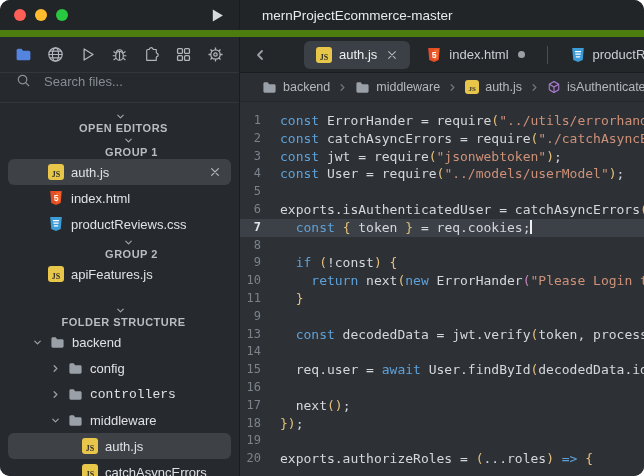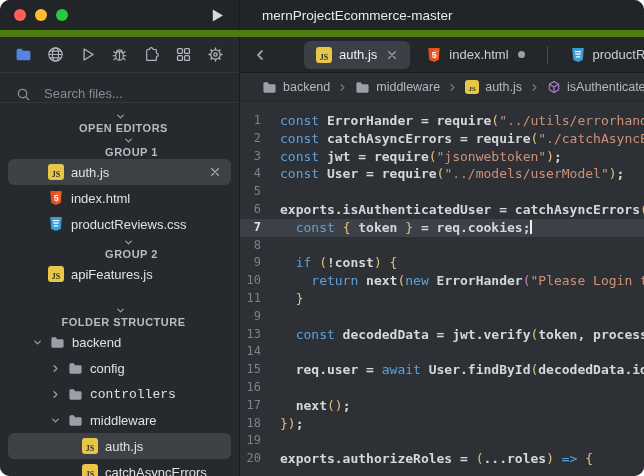--- a/index.html
+++ b/index.html
@@ -15,21 +15,21 @@
   .run-btn{width:17px;height:17px;color:#d7dadd;background:none;border:none;padding:0;display:inline-flex;}
   .titlebar-right{flex:1;display:flex;align-items:center;padding-left:22px;color:#e7e9eb;font-size:13.5px;min-width:0;}
   
   .split{flex:1;display:flex;min-height:0;}
   .sidebar{width:240px;flex:0 0 240px;background:#26292d;border-right:1px solid #1a1d20;
            display:flex;flex-direction:column;box-sizing:border-box;min-height:0;}
   .activity-row{height:36px;flex:0 0 36px;display:flex;align-items:center;justify-content:space-between;
                 padding:0 15px;border-bottom:1px solid #33373c;box-sizing:border-box;}
   .act-btn{background:none;border:none;padding:0;width:17px;height:17px;color:#b2b7bd;display:inline-flex;cursor:pointer;}
   .act-btn.active{color:var(--accent-blue);}
-  .search-row{height:30px;flex:0 0 30px;display:flex;align-items:flex-end;gap:11px;padding:0 16px;
+  .search-row{height:30px;flex:0 0 30px;display:flex;align-items:flex-start;gap:11px;padding:0 16px;
               border-bottom:1px solid #33373c;box-sizing:border-box;color:#878d95;}
   .search-row input{background:transparent;border:none;outline:none;color:#c8ccd1;font-size:13px;width:150px;
                     font-family:"Liberation Sans",sans-serif;}
   .search-row input::placeholder{color:#868c94;}
   .tree{flex:1;overflow:hidden;padding-top:8px;font-size:13px;color:#dfe1e4;}
   .tree-row{height:26px;display:flex;align-items:center;margin:0 8px;border-radius:6px;
             box-sizing:border-box;white-space:nowrap;cursor:pointer;}
   .tree-row.hdr{height:24px;flex-direction:column;}
   .hdr-label{font-size:11px;font-weight:bold;letter-spacing:.5px;color:#b9bdc3;}
   .tree-row.selected{background:#3e4247;}
@@ -53,21 +53,21 @@
                padding:0 0 0 22px;font-size:12.5px;color:#b5b9bf;overflow:hidden;white-space:nowrap;box-sizing:border-box;}
   .crumb{display:inline-flex;align-items:center;gap:6px;cursor:pointer;flex:0 0 auto;}
   .crumb-sep{width:11px;height:11px;color:#70767d;display:inline-flex;margin:0 7px;flex:0 0 11px;}
   
   .code{flex:1;overflow:hidden;padding-top:10px;font-family:"DejaVu Sans Mono",monospace;font-size:13px;}
   .code-line{display:flex;height:17.8px;line-height:17.8px;white-space:pre;padding-left:6px;}
   .code-line.current{background:#3c4147;}
   .gutter{flex:0 0 15px;text-align:right;color:#7b828a;font-size:12px;}
   .current .gutter{color:#e0e3e6;font-weight:bold;}
   .line-text{margin-left:19px;}
-  .tk-kw{color:var(--kw);} .tk-st{color:var(--st);} .tk-df{color:var(--df);font-weight:bold;}
+  .tk-kw{color:var(--kw);} .tk-st{color:var(--st);} .tk-df{color:var(--df);}
   .tk-b1{color:var(--b1);} .tk-b2{color:var(--b2);}
   .cursor{display:inline-block;width:2px;height:14px;background:#eceef0;vertical-align:-2px;}
   
   .icon{display:inline-flex;flex:0 0 auto;}
   .icon svg{width:100%;height:100%;display:block;}
   .i16{width:16px;height:16px;} .i15{width:15px;height:15px;} .i14{width:14px;height:14px;}
   .jsbadge{width:16px;height:16px;border-radius:3px;background:var(--js-yellow);color:#33312a;
            font-size:8px;font-weight:bold;display:inline-flex;align-items:flex-end;justify-content:center;
            font-family:Liberation Serif, serif;padding-bottom:1px;box-sizing:border-box;flex:0 0 auto;}
   .breadcrumbs .jsbadge{width:14px;height:14px;font-size:7px;}

